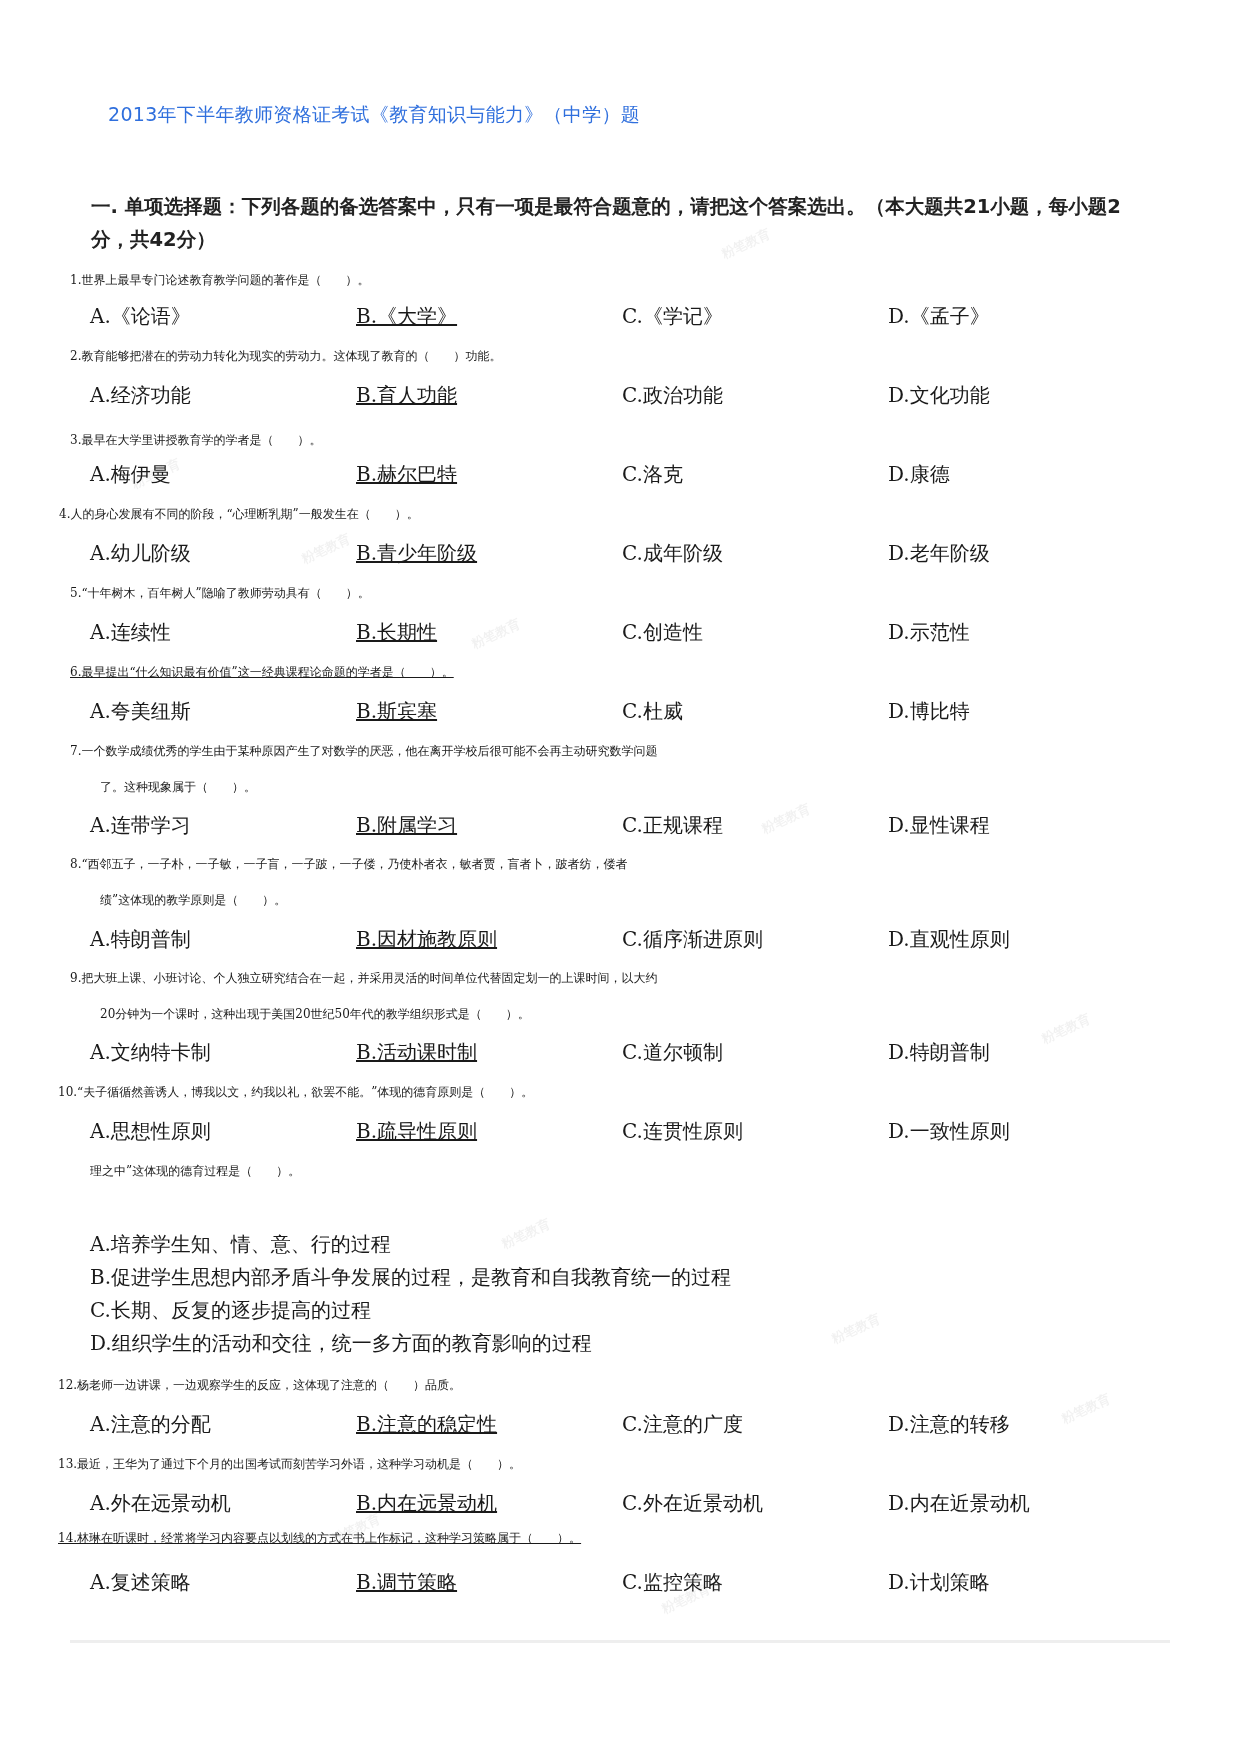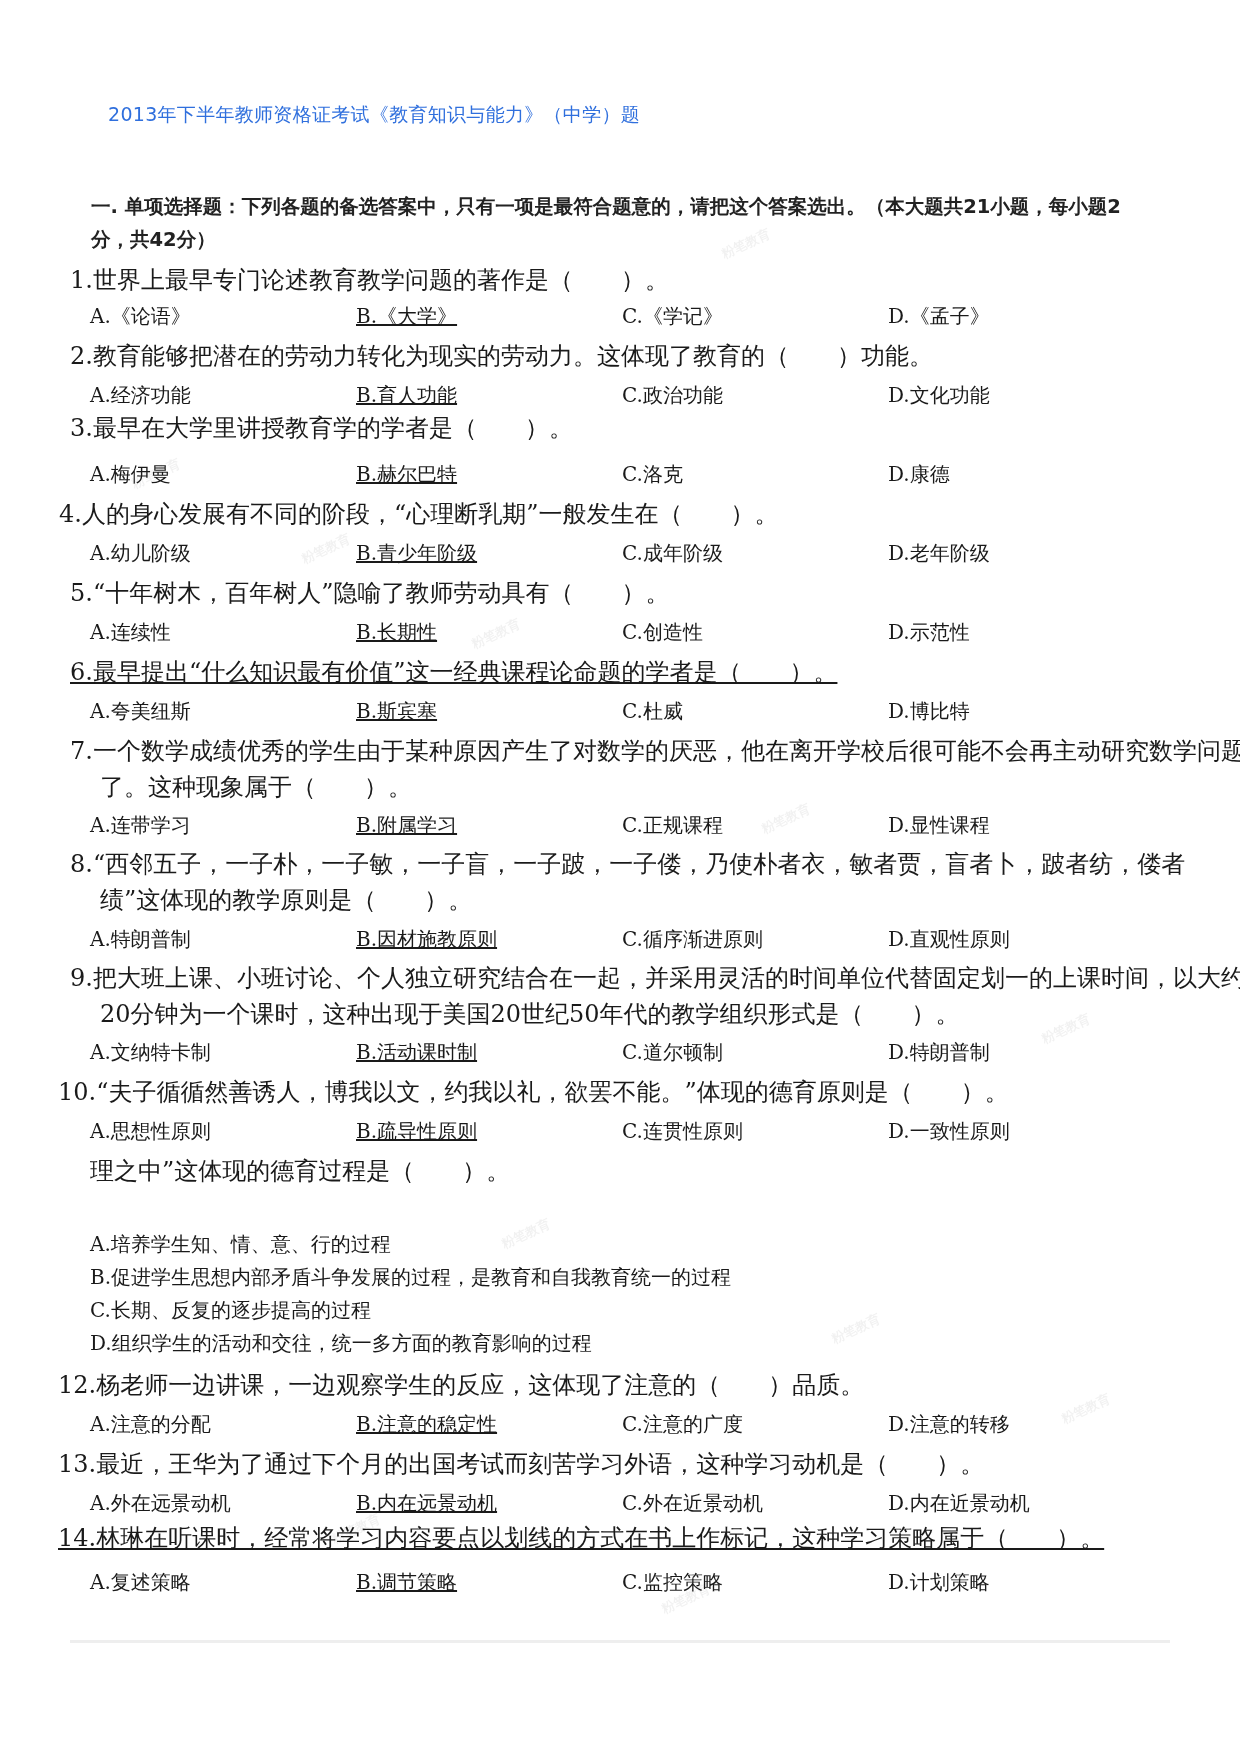--- a/index.html
+++ b/index.html
@@ -2,21 +2,21 @@
 <html><head>
 <meta charset="utf-8">
 <style>
   html, body { margin:0; padding:0; background:#ffffff; }
   body { width:1240px; height:1754px; position:relative; overflow:hidden;
          font-family: "DejaVu Serif", "Liberation Serif", serif; color:#1a1a1a; }
   .title { position:absolute; left:108px; top:102px; font-family:"DejaVu Sans","Liberation Sans",sans-serif;
            font-size:19px; color:#2f6fdd; letter-spacing:0.3px; }
   .section { position:absolute; left:91px; top:190px; width:1040px; font-family:"DejaVu Sans","Liberation Sans",sans-serif;
              font-weight:bold; font-size:19.5px; line-height:33px; color:#222; }
-  .q { position:absolute; font-size:24px; line-height:36px; white-space:nowrap; }
+  .q { position:absolute; font-size:12px; line-height:36px; white-space:nowrap; }
   .q .cont { display:block; padding-left:30px; }
   .opts { position:absolute; left:90px; font-size:20px; height:36px; line-height:36px; white-space:nowrap; }
   .opts span { position:absolute; top:0; }
   .opts .a { left:0; } .opts .b { left:266px;text-decoration:underline; } .opts .c { left:532px; } .opts .d { left:798px; }
   .optline { position:absolute; left:90px; font-size:20px; line-height:33px; white-space:nowrap; }
   .footer-line { position:absolute; left:70px; top:1640px; width:1100px; height:3px; background:#eeeeee; }
   .wm { position:absolute; font-family:"DejaVu Sans","Liberation Sans",sans-serif; font-size:13px; font-weight:bold;
         color:#000; opacity:0.05; transform:rotate(-25deg); white-space:nowrap; }
 </style>
 </head>
@@ -34,21 +34,21 @@
 </div>
 
 <div class="q" style="left:70px;top:338px;">2.教育能够把潜在的劳动力转化为现实的劳动力。这体现了教育的（　　）功能。</div>
 <div class="opts" style="top:377px;">
   <span class="a">A.经济功能</span>
   <span class="b">B.育人功能</span>
   <span class="c">C.政治功能</span>
   <span class="d">D.文化功能</span>
 </div>
 
-<div class="q" style="left:70px;top:410px;">3.最早在大学里讲授教育学的学者是（　　）。</div>
+<div class="q" style="left:70px;top:422px;">3.最早在大学里讲授教育学的学者是（　　）。</div>
 <div class="opts" style="top:456px;">
   <span class="a">A.梅伊曼</span>
   <span class="b">B.赫尔巴特</span>
   <span class="c">C.洛克</span>
   <span class="d">D.康德</span>
 </div>
 
 <div class="q" style="left:59px;top:496px;">4.人的身心发展有不同的阶段，“心理断乳期”一般发生在（　　）。</div>
 <div class="opts" style="top:535px;">
   <span class="a">A.幼儿阶级</span>

